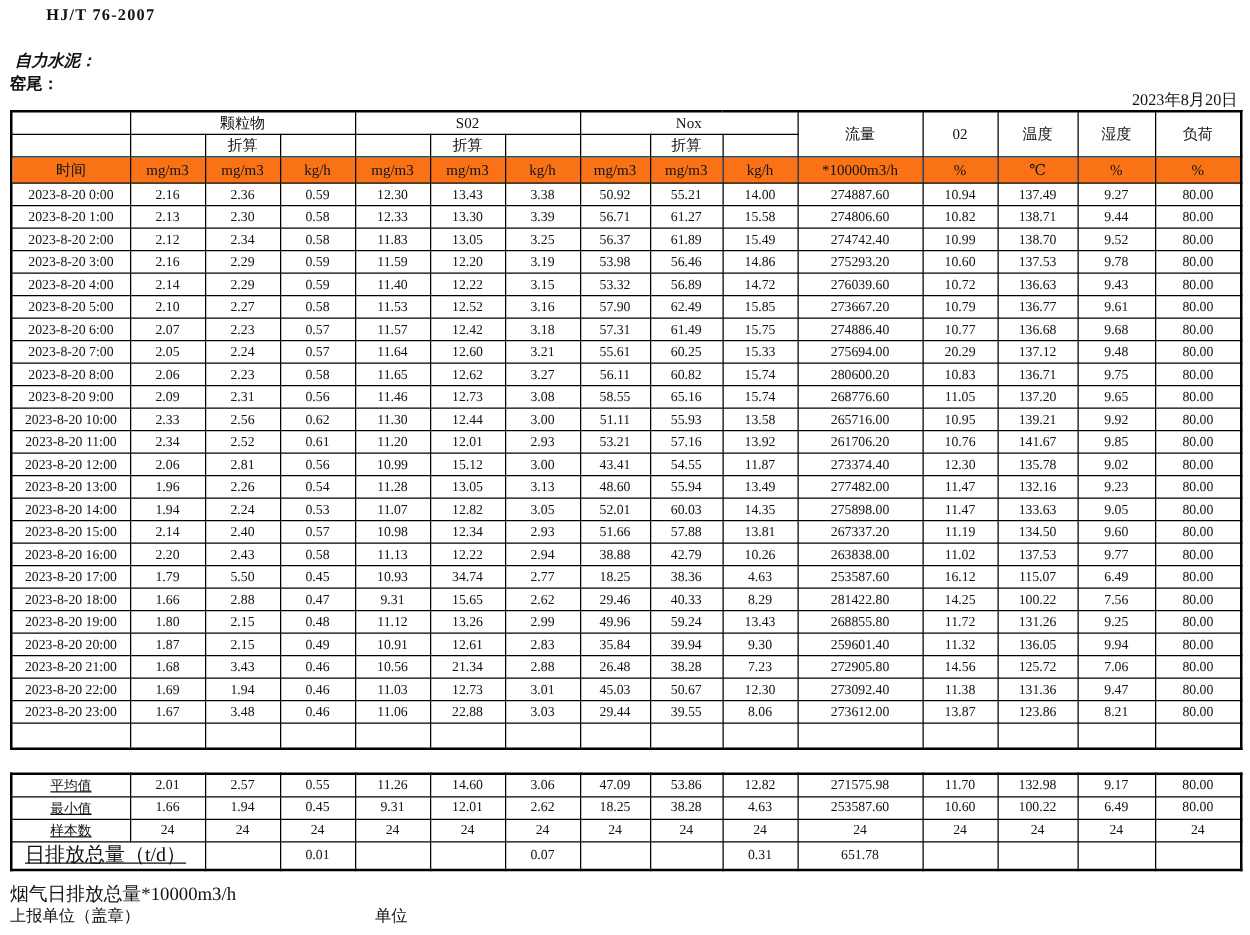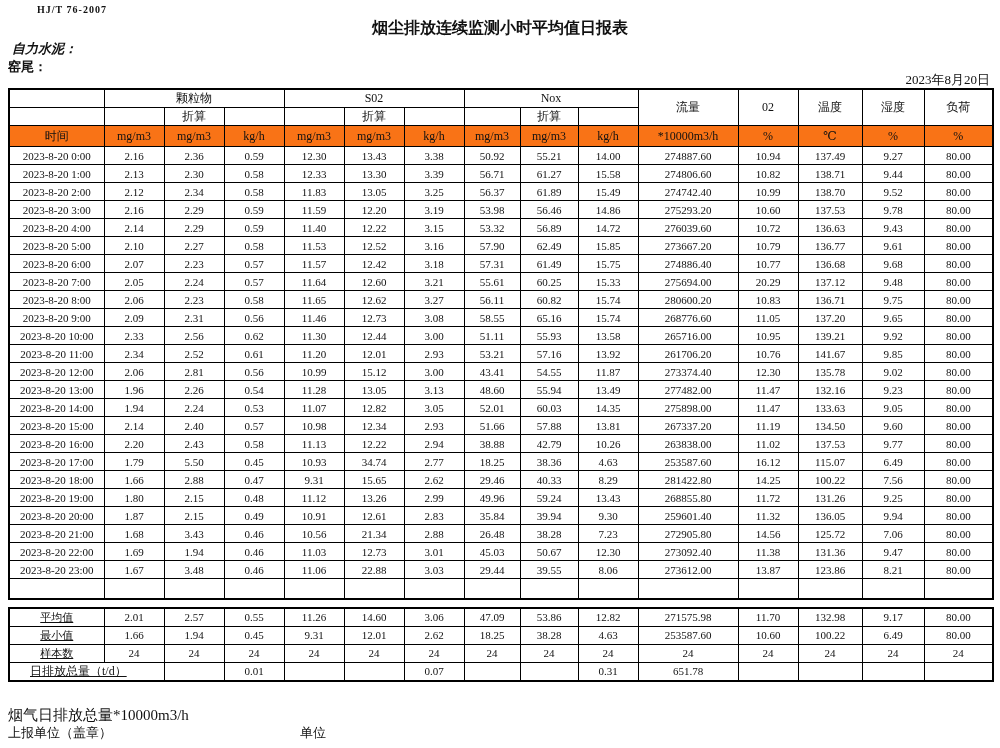--- a/index.html
+++ b/index.html
@@ -1,44 +1,43 @@
 <!DOCTYPE html>
 <html><head>
 <meta charset="utf-8">
 <style>
   html,body{margin:0;padding:0;background:#ffffff;}
   .page{
     position:relative;width:1000px;height:748px;background:#fff;overflow:hidden;
     font-family:"Liberation Serif","DejaVu Serif",serif;color:#111;
   }
-  .std{position:absolute;left:37px;top:4px;font-size:10px;font-weight:bold;letter-spacing:1px;}
+  .std{position:absolute;left:37px;top:4px;font-size:13px;font-weight:bold;letter-spacing:1px;}
   .title{position:absolute;left:0;top:18px;width:1000px;text-align:center;font-size:16px;font-weight:bold;font-family:"Liberation Sans","DejaVu Sans",sans-serif;}
   .company{position:absolute;left:12px;top:40px;font-size:13px;font-weight:bold;font-family:"Liberation Sans","DejaVu Sans",sans-serif;font-style:italic;}
   .site{position:absolute;left:8px;top:58px;font-size:13px;font-weight:bold;font-family:Liberation Serif, serif;}
   .date{position:absolute;right:10px;top:71px;font-size:13px;}
   .tblwrap{position:absolute;left:8px;top:88px;width:984px;border-radius:17px;}
   table{border-collapse:collapse;table-layout:fixed;width:984px;}
   table.main{border:2px solid #000;}
-  table.sum{border:2px solid #000;margin-top:7px;}
+  table.sum{border:2px solid #000;margin-top:18px;}
   td{border:1px solid #000;text-align:center;vertical-align:middle;
      font-size:11px;padding:0;height:17px;overflow:hidden;white-space:nowrap;}
   .hdr td{font-size:12px;height:17px;}
   .unit-row td{background:#f97316;}
   .sum-label{text-decoration:underline;}
-  .total-label{text-align:left;text-decoration:underline;padding-left:20px;font-size:12px;}
+  .total-label{text-align:left;text-decoration:underline;padding-left:10px;font-size:16px;}
   .footer1{position:absolute;left:8px;top:706px;font-size:15px;}
   .footer2{position:absolute;left:8px;top:724px;font-size:13px;}
   .footer3{position:absolute;left:300px;top:724px;font-size:13px;}
 </style>
 </head>
 <body>
 
 <div class="page">
   <div class="std">HJ/T  76-2007</div>
-  <div class="title">烟尘排放连续监测小时平均值日报表</div>
   <div class="company">自力水泥：</div>
   <div class="site">窑尾：</div>
   <div class="date">2023年8月20日</div>
 
   <div class="tblwrap">
     <table class="main">
       <colgroup>
         <col style="width:95px">
           <col style="width:60px">
           <col style="width:60px">

